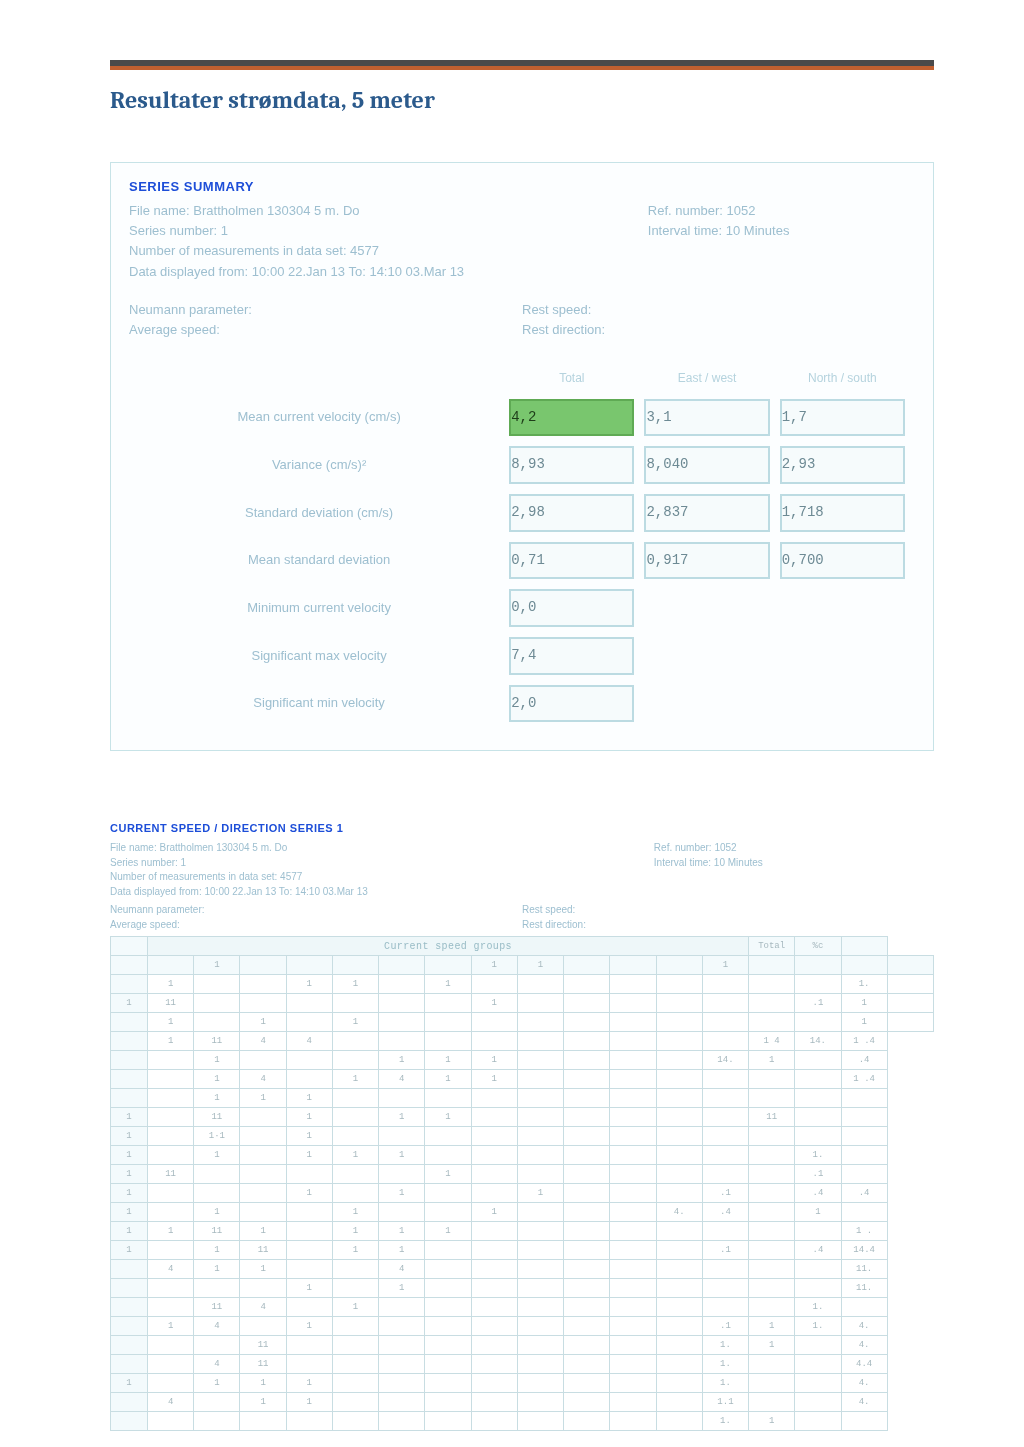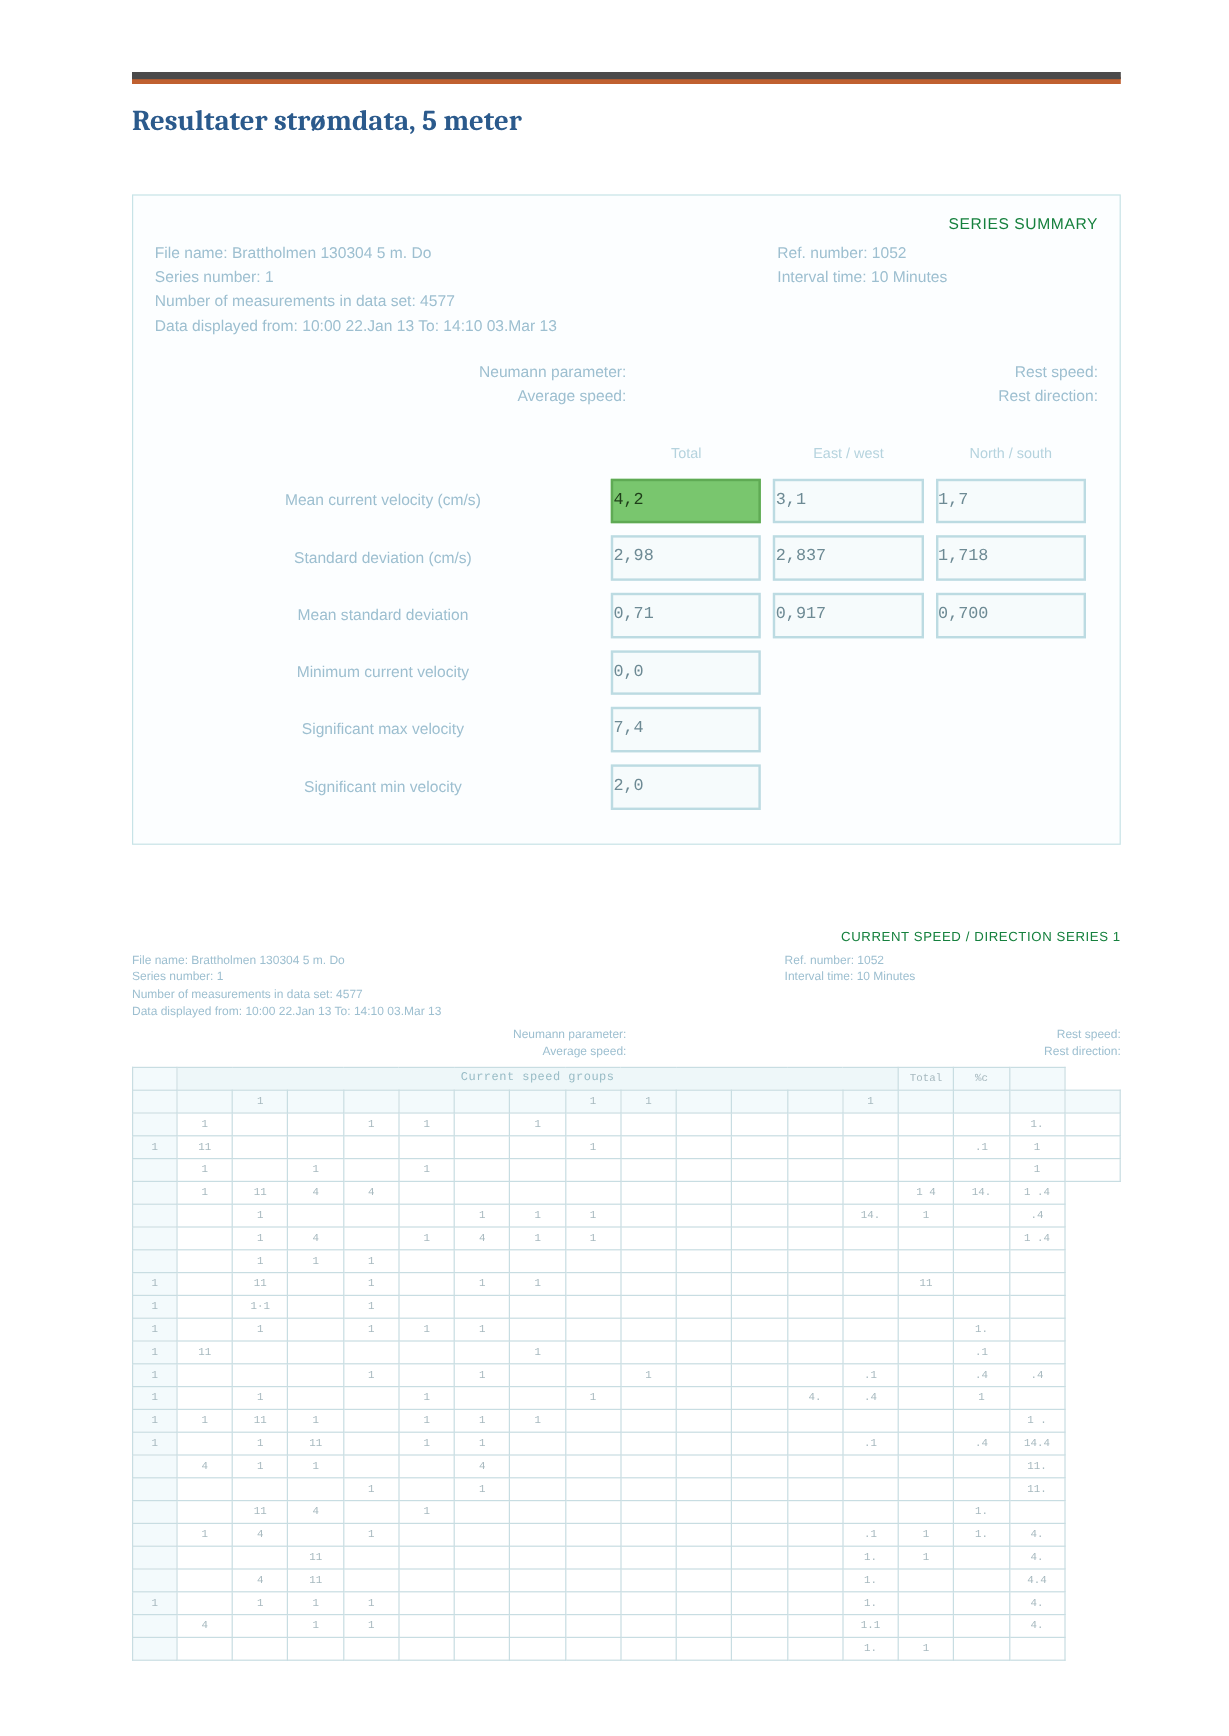--- a/index.html
+++ b/index.html
@@ -32,36 +32,34 @@
   .summary-box {
     border: 1px solid #c7e3e7;
     background: #fcfeff;
     padding: 14px 18px 18px 18px;
     color: #9dbfd0;
     font-size: 13px;
     line-height: 1.55;
     margin-bottom: 70px;
   }
   .sb-header {
-    color: #15803d;
-    font-weight: normal;
+    color: #1d4ed8;
+    font-weight: bold;
     font-size: 13px;
     letter-spacing: .5px;
     margin-bottom: 4px;
-    text-align: right;
   }
   .sb-meta {
     display: flex;
     justify-content: space-between;
   }
   .sb-meta .col { flex: 1; }
   .sb-params {
     display: flex;
     margin-top: 18px;
-    text-align: right;
   }
   .sb-params .pcol { flex: 1; }
 
   
   .stats {
     margin-top: 18px;
     border-collapse: separate;
     border-spacing: 10px 10px;
     width: 100%;
     font-size: 13px;
@@ -181,20 +179,26 @@
           <th>East / west</th>
           <th>North / south</th>
         </tr>
       </thead>
       <tbody id="stats-body">
           <tr>
             <td class="label">Mean current velocity (cm/s)</td>
             <td class="cell hl">4,2</td>
             <td class="cell">3,1</td>
             <td class="cell">1,7</td>
+          </tr>
+          <tr>
+            <td class="label">Variance (cm/s)²</td>
+            <td class="cell">8,93</td>
+            <td class="cell">8,040</td>
+            <td class="cell">2,93</td>
           </tr>
           <tr>
             <td class="label">Standard deviation (cm/s)</td>
             <td class="cell">2,98</td>
             <td class="cell">2,837</td>
             <td class="cell">1,718</td>
           </tr>
           <tr>
             <td class="label">Mean standard deviation</td>
             <td class="cell">0,71</td>

